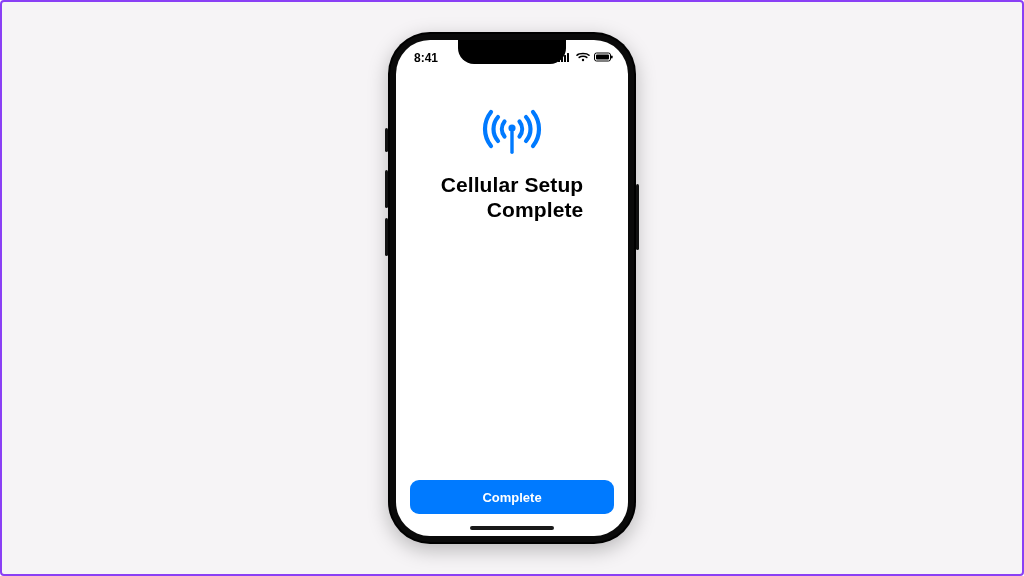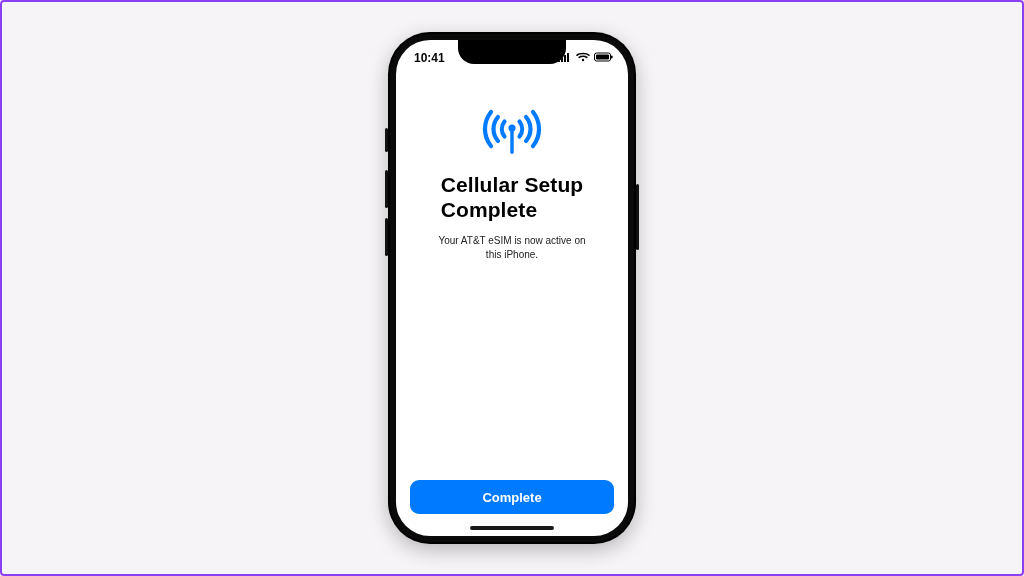--- a/index.html
+++ b/index.html
@@ -95,21 +95,21 @@
 
   .big-icon {
     color: #007aff;
     margin-bottom: 12px;
   }
 
   .title {
     font-size: 21px;
     font-weight: 700;
     color: #000;
-    text-align: left;
+    text-align: right;
     line-height: 1.2;
     letter-spacing: 0.1px;
     white-space: pre-line;
     margin-bottom: 12px;
   }
 
   .subtitle {
     font-size: 10px;
     color: #222;
     text-align: center;
@@ -151,21 +151,21 @@
   <div class="phone">
     <div class="sbtn mute"></div>
     <div class="sbtn volu"></div>
     <div class="sbtn vold"></div>
     <div class="sbtn power"></div>
 
     <div class="screen">
       <div class="notch"></div>
 
       <div class="status-bar">
-        <span>10:41</span>
+        <span>8:41</span>
         <span class="status-right">
           <span>
             <svg width="14" height="10" viewBox="0 0 14 10">
               <rect x="0" y="7" width="2" height="3" rx="0.5" fill="#000"></rect>
               <rect x="3" y="5" width="2" height="5" rx="0.5" fill="#000"></rect>
               <rect x="6" y="3" width="2" height="7" rx="0.5" fill="#000"></rect>
               <rect x="9" y="1" width="2" height="9" rx="0.5" fill="#000"></rect>
             </svg>
           </span>
           <span>
@@ -196,22 +196,20 @@
               <path d="M45 11 C51 18 51 28 45 35"></path>
               <path d="M38.5 15.5 C42 20 42 26 38.5 30.5"></path>
             </g>
             <circle cx="31" cy="22" r="3.6" fill="#007aff"></circle>
             <rect x="29.3" y="24" width="3.4" height="24" rx="1.7" fill="#007aff"></rect>
           </svg>
         </span>
 
         <div class="title">Cellular Setup
 Complete</div>
-        <div class="subtitle">Your AT&amp;T eSIM is now active on
-this iPhone.</div>
 
         <div class="cta">
           <span>Complete</span>
         </div>
 
         <div class="home-indicator"></div>
       </div>
     </div>
   </div>
 </div>

